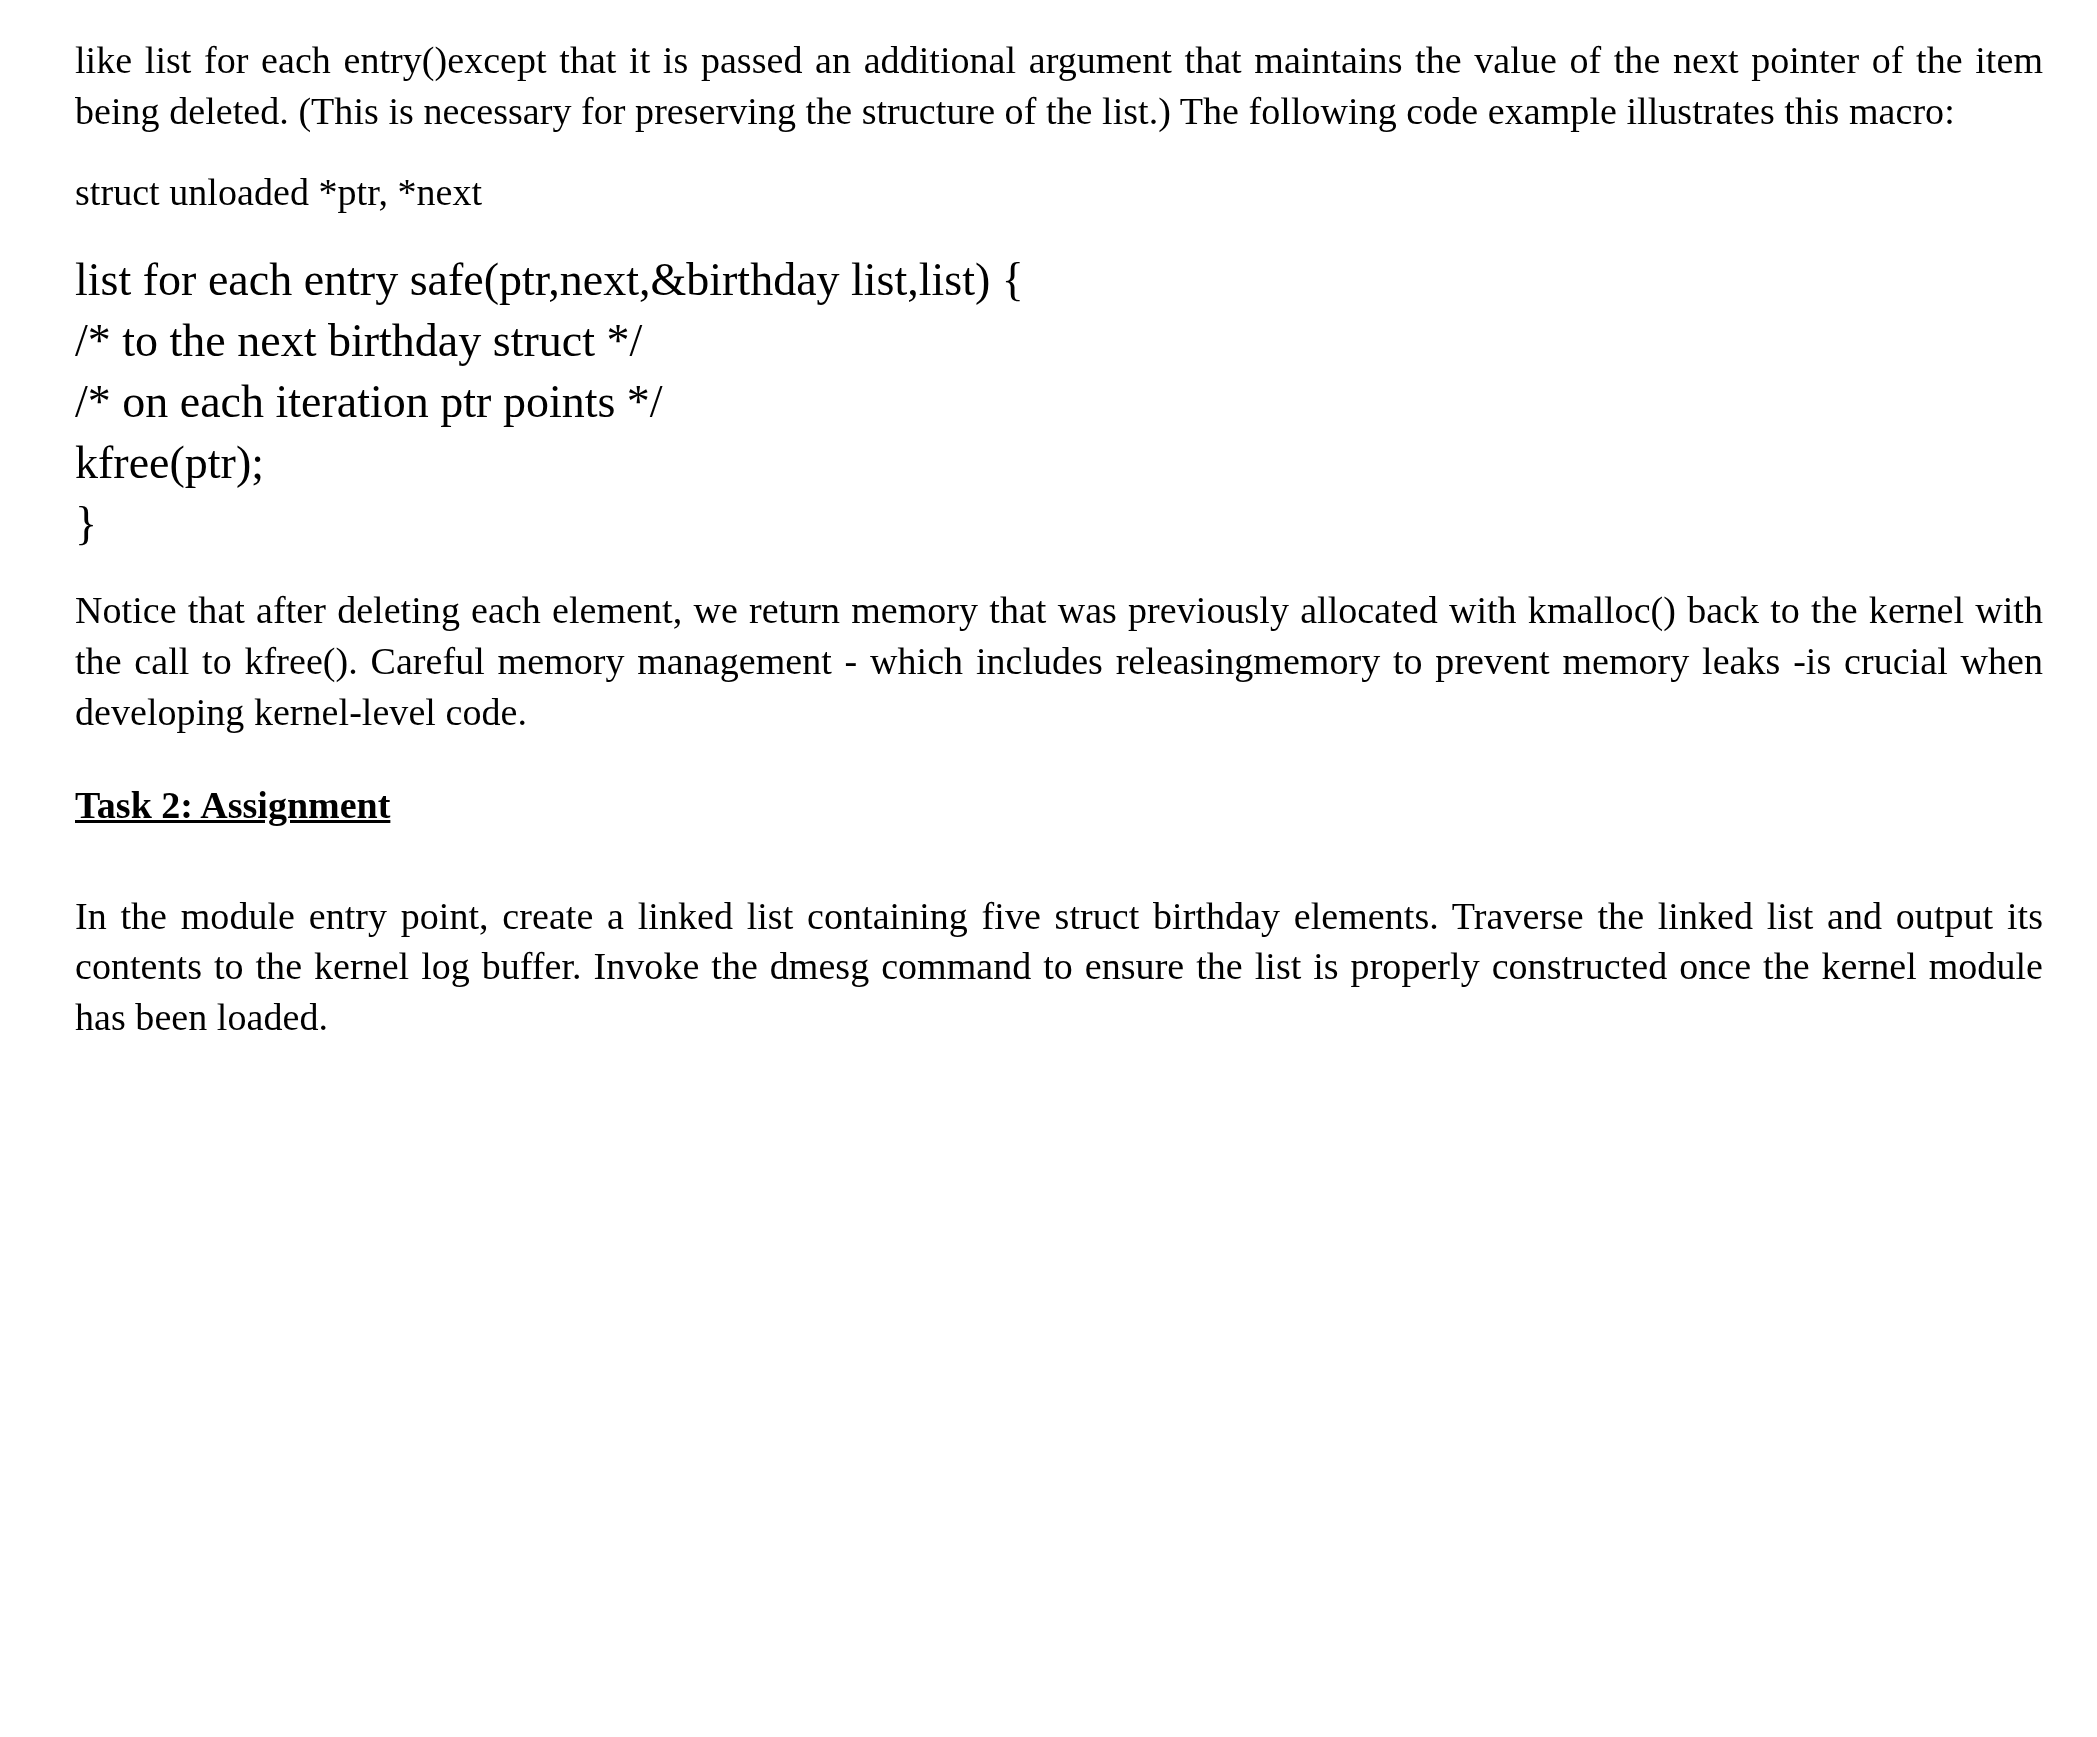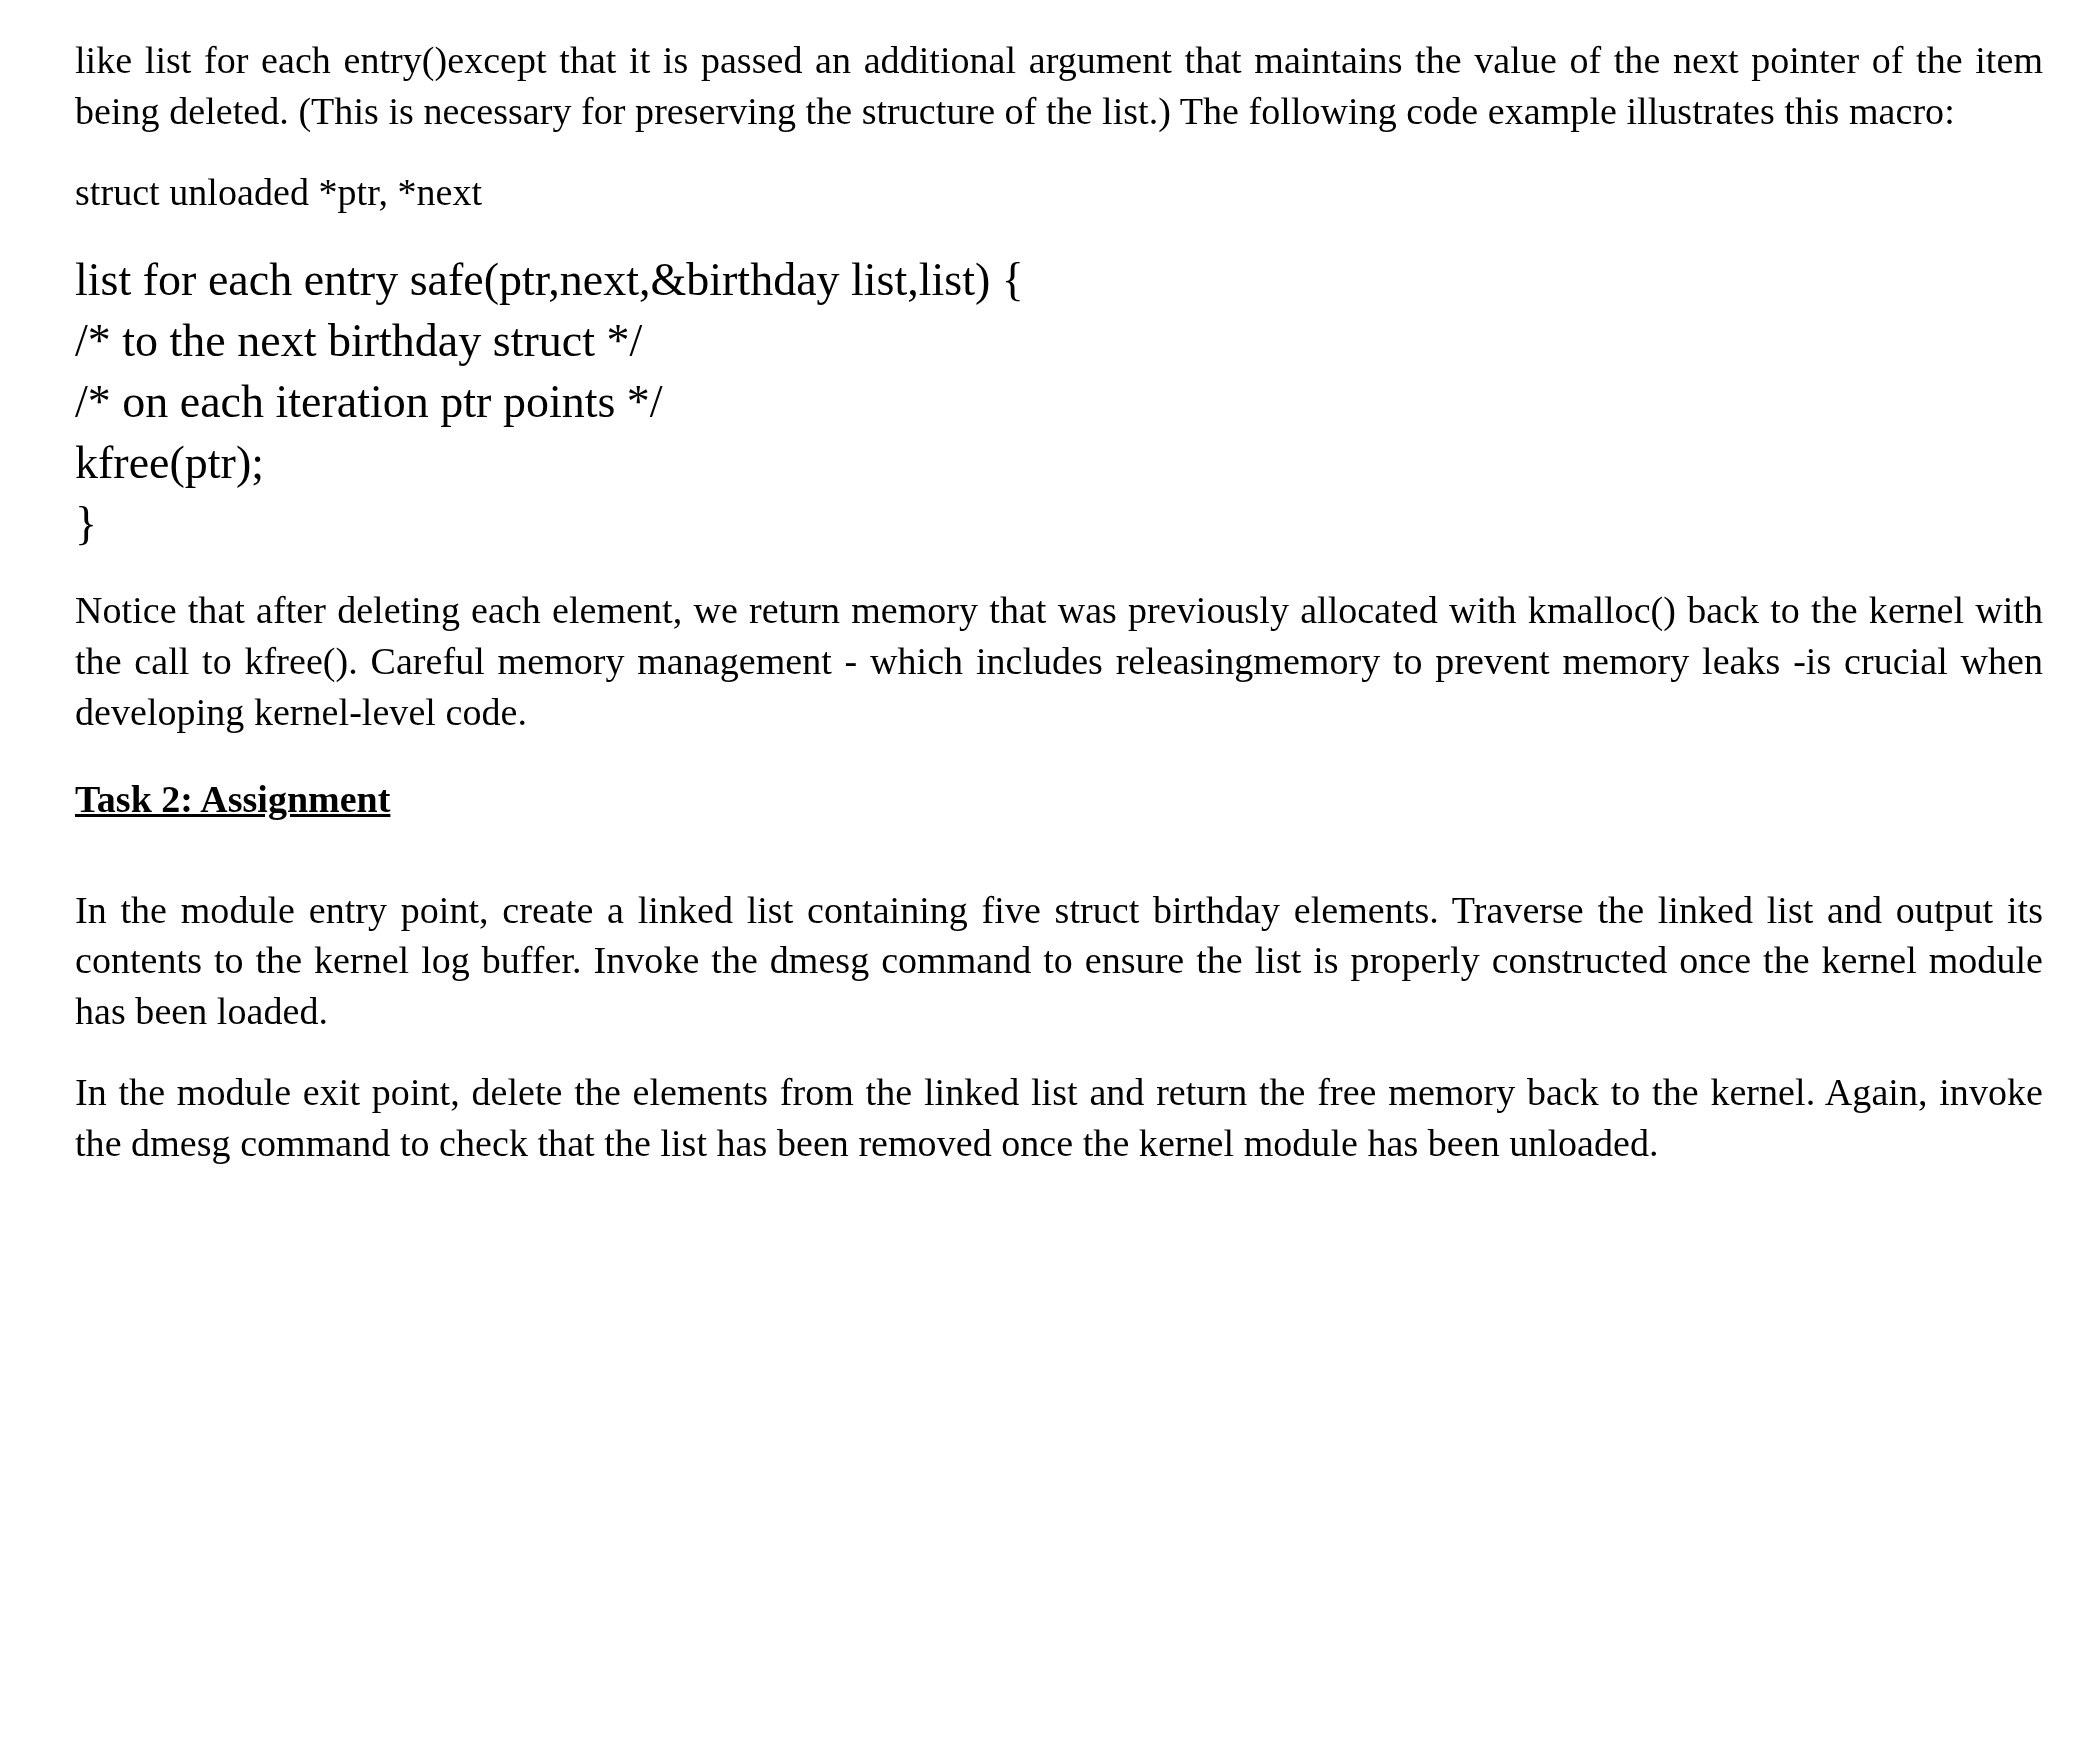--- a/index.html
+++ b/index.html
@@ -39,21 +39,21 @@
     text-align: left;
   }
   .code-line {
     white-space: pre-wrap;
   }
   h2.section-heading {
     font-size: 38px;
     line-height: 1.33;
     font-weight: bold;
     text-decoration: underline;
-    margin: 6px 0 31px 0;
+    margin: 12px 0 31px 0;
     display: inline-block;
   }
   .heading-wrap {
     margin: 0 0 29px 0;
   }
 </style>
 </head>
 <body>
 
 <div class="page">
@@ -72,17 +72,16 @@
     </div>
 
     <p class="body-text">Notice that after deleting each element, we return memory that was previously allocated with kmalloc() back to the kernel with the call to kfree(). Careful memory management - which includes releasingmemory to prevent memory leaks -is crucial when developing kernel-level code.</p>
 
     <div class="heading-wrap">
       <h2 class="section-heading">Task 2: Assignment</h2>
     </div>
 
     <p class="body-text">In the module entry point, create a linked list containing five struct birthday elements. Traverse the linked list and output its contents to the kernel log buffer. Invoke the dmesg command to ensure the list is properly constructed once the kernel module has been loaded.</p>
 
-    <p class="body-text">In the module exit point, delete the elements from the linked list and return the free memory back to the kernel. Again, invoke the dmesg command to check that the list has been removed once the kernel module has been unloaded.</p>
 
   </div>
 </div>
 
 
 </body></html>

